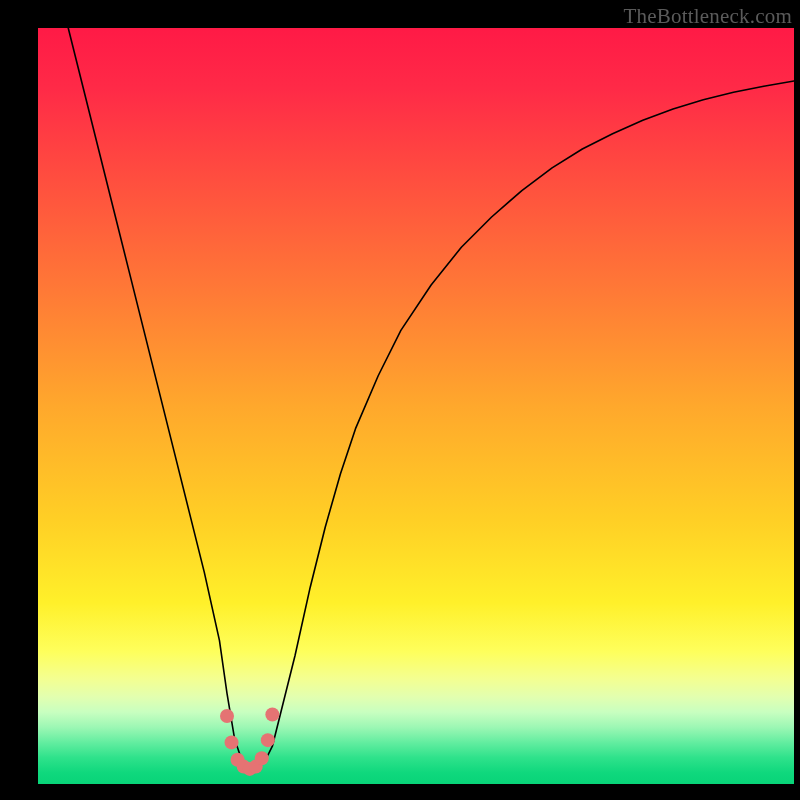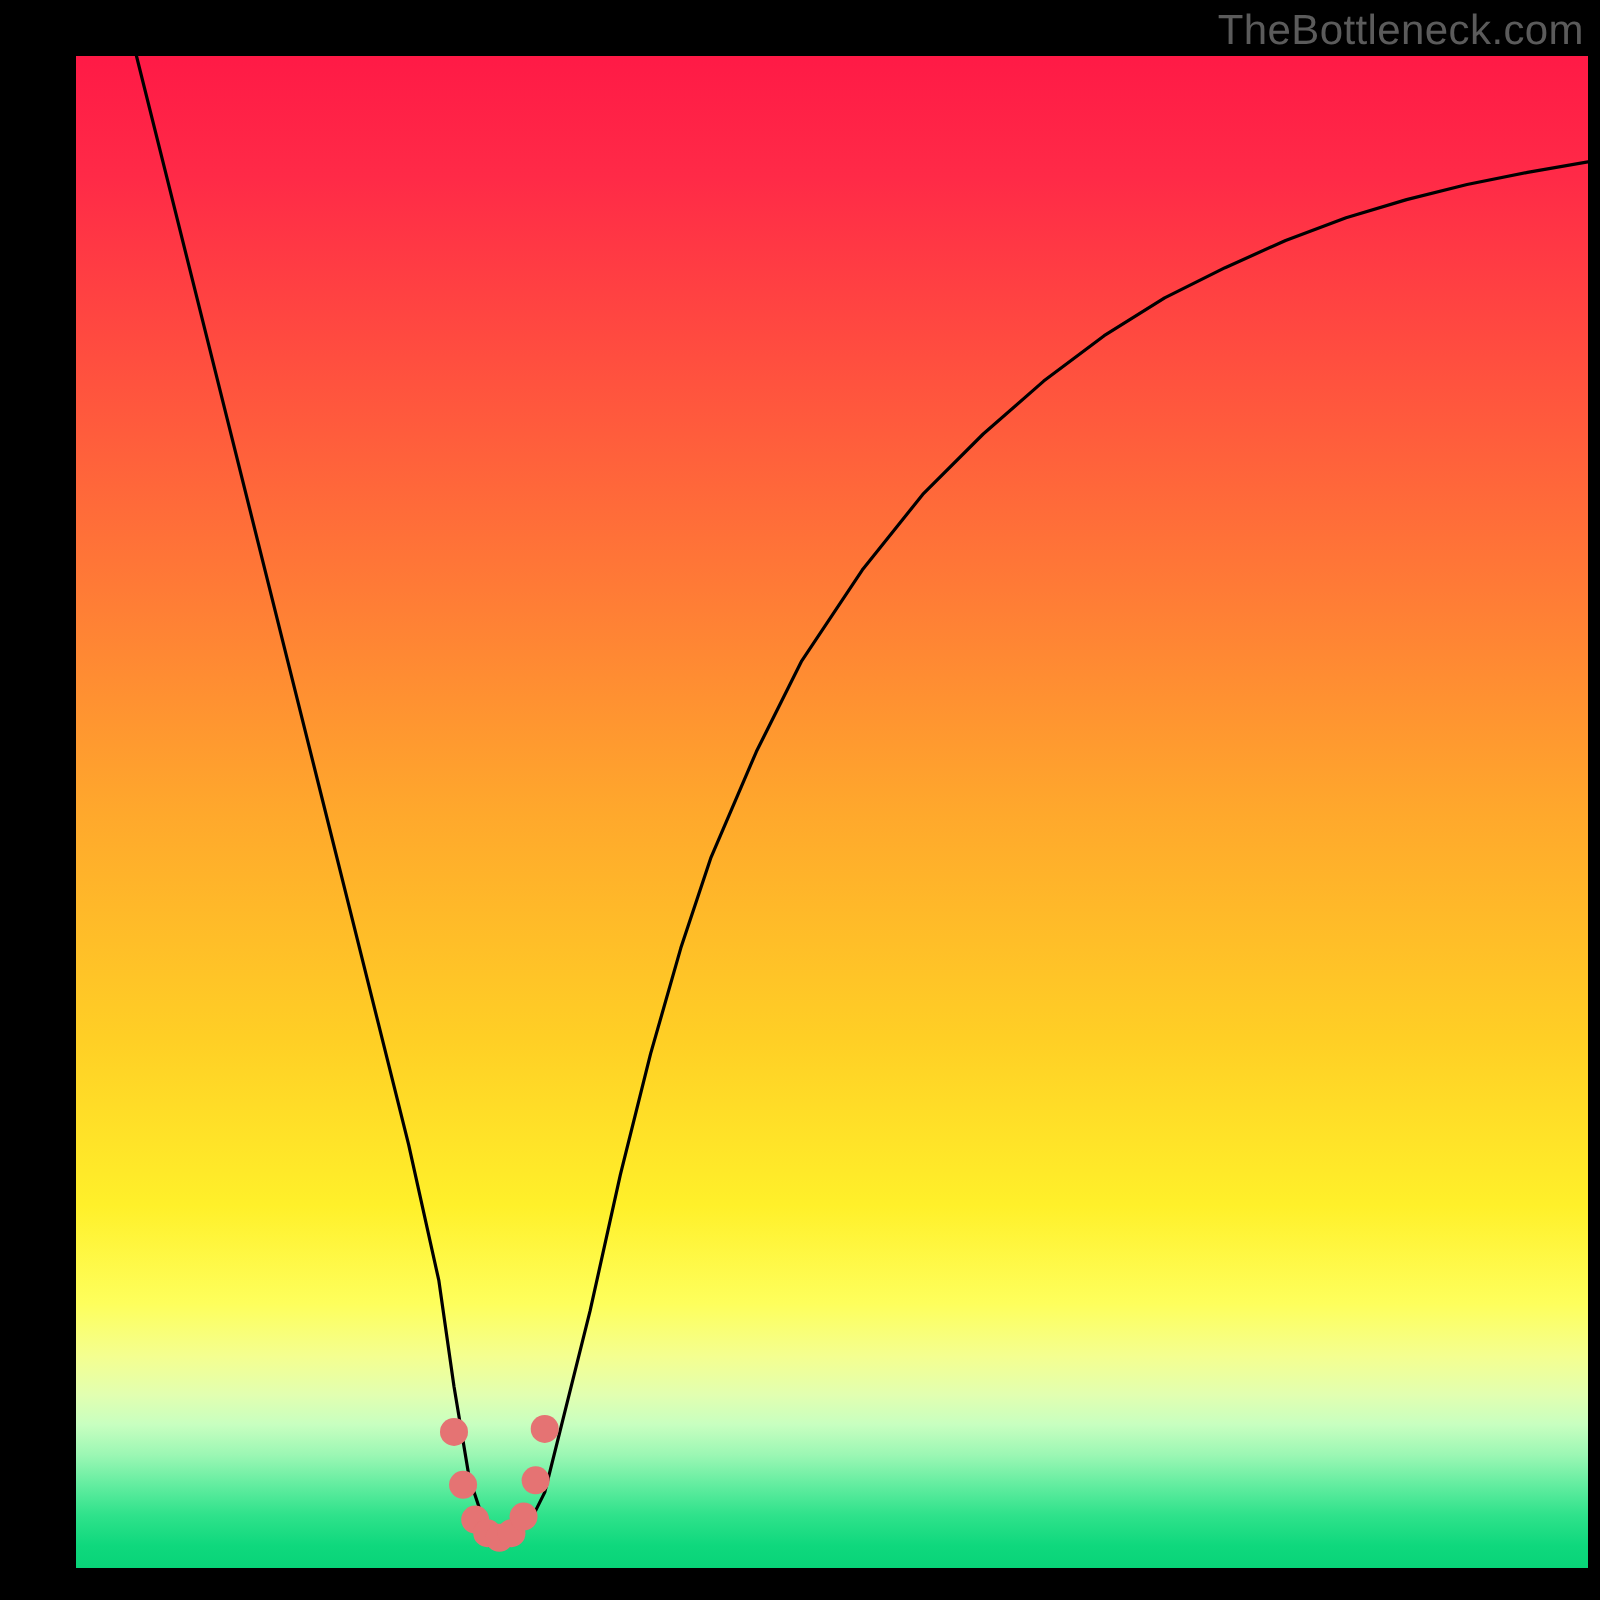--- a/index.html
+++ b/index.html
@@ -37,21 +37,21 @@
     position: absolute;
     left: 0;
     top: 0;
     width: 100%;
     height: 100%;
   }
   .watermark {
     position: absolute;
     top: 4px;
     right: 8px;
-    font-family: Liberation Sans, sans-serif;
+    font-family: Liberation Serif, serif;
     font-size: 21px;
     color: #5b5b5b;
     letter-spacing: 0.2px;
     user-select: none;
   }
 </style>
 </head>
 <body>
 
 <div class="frame">

